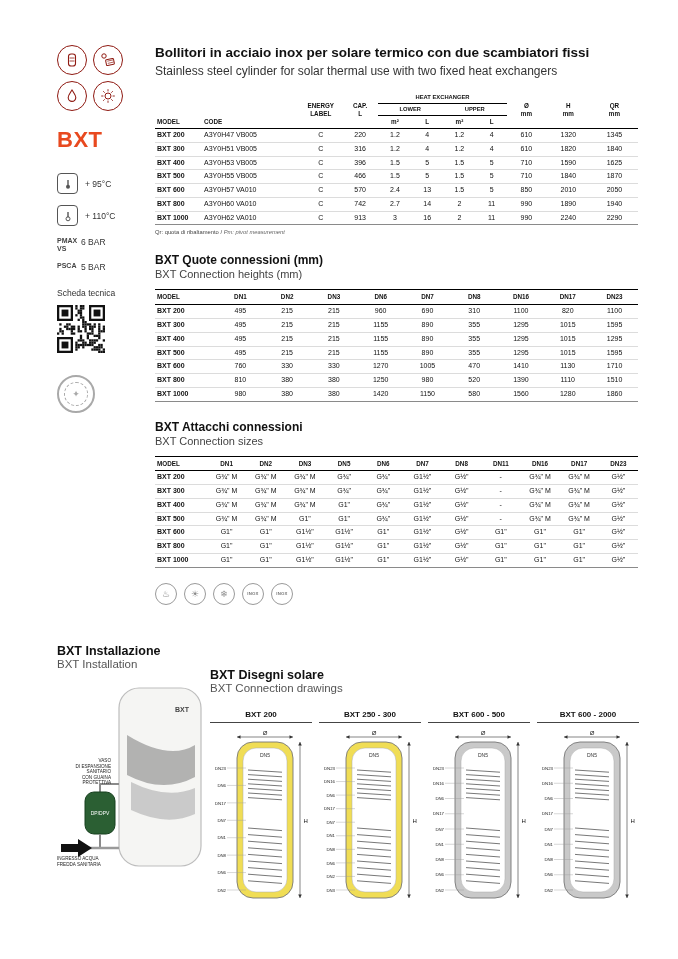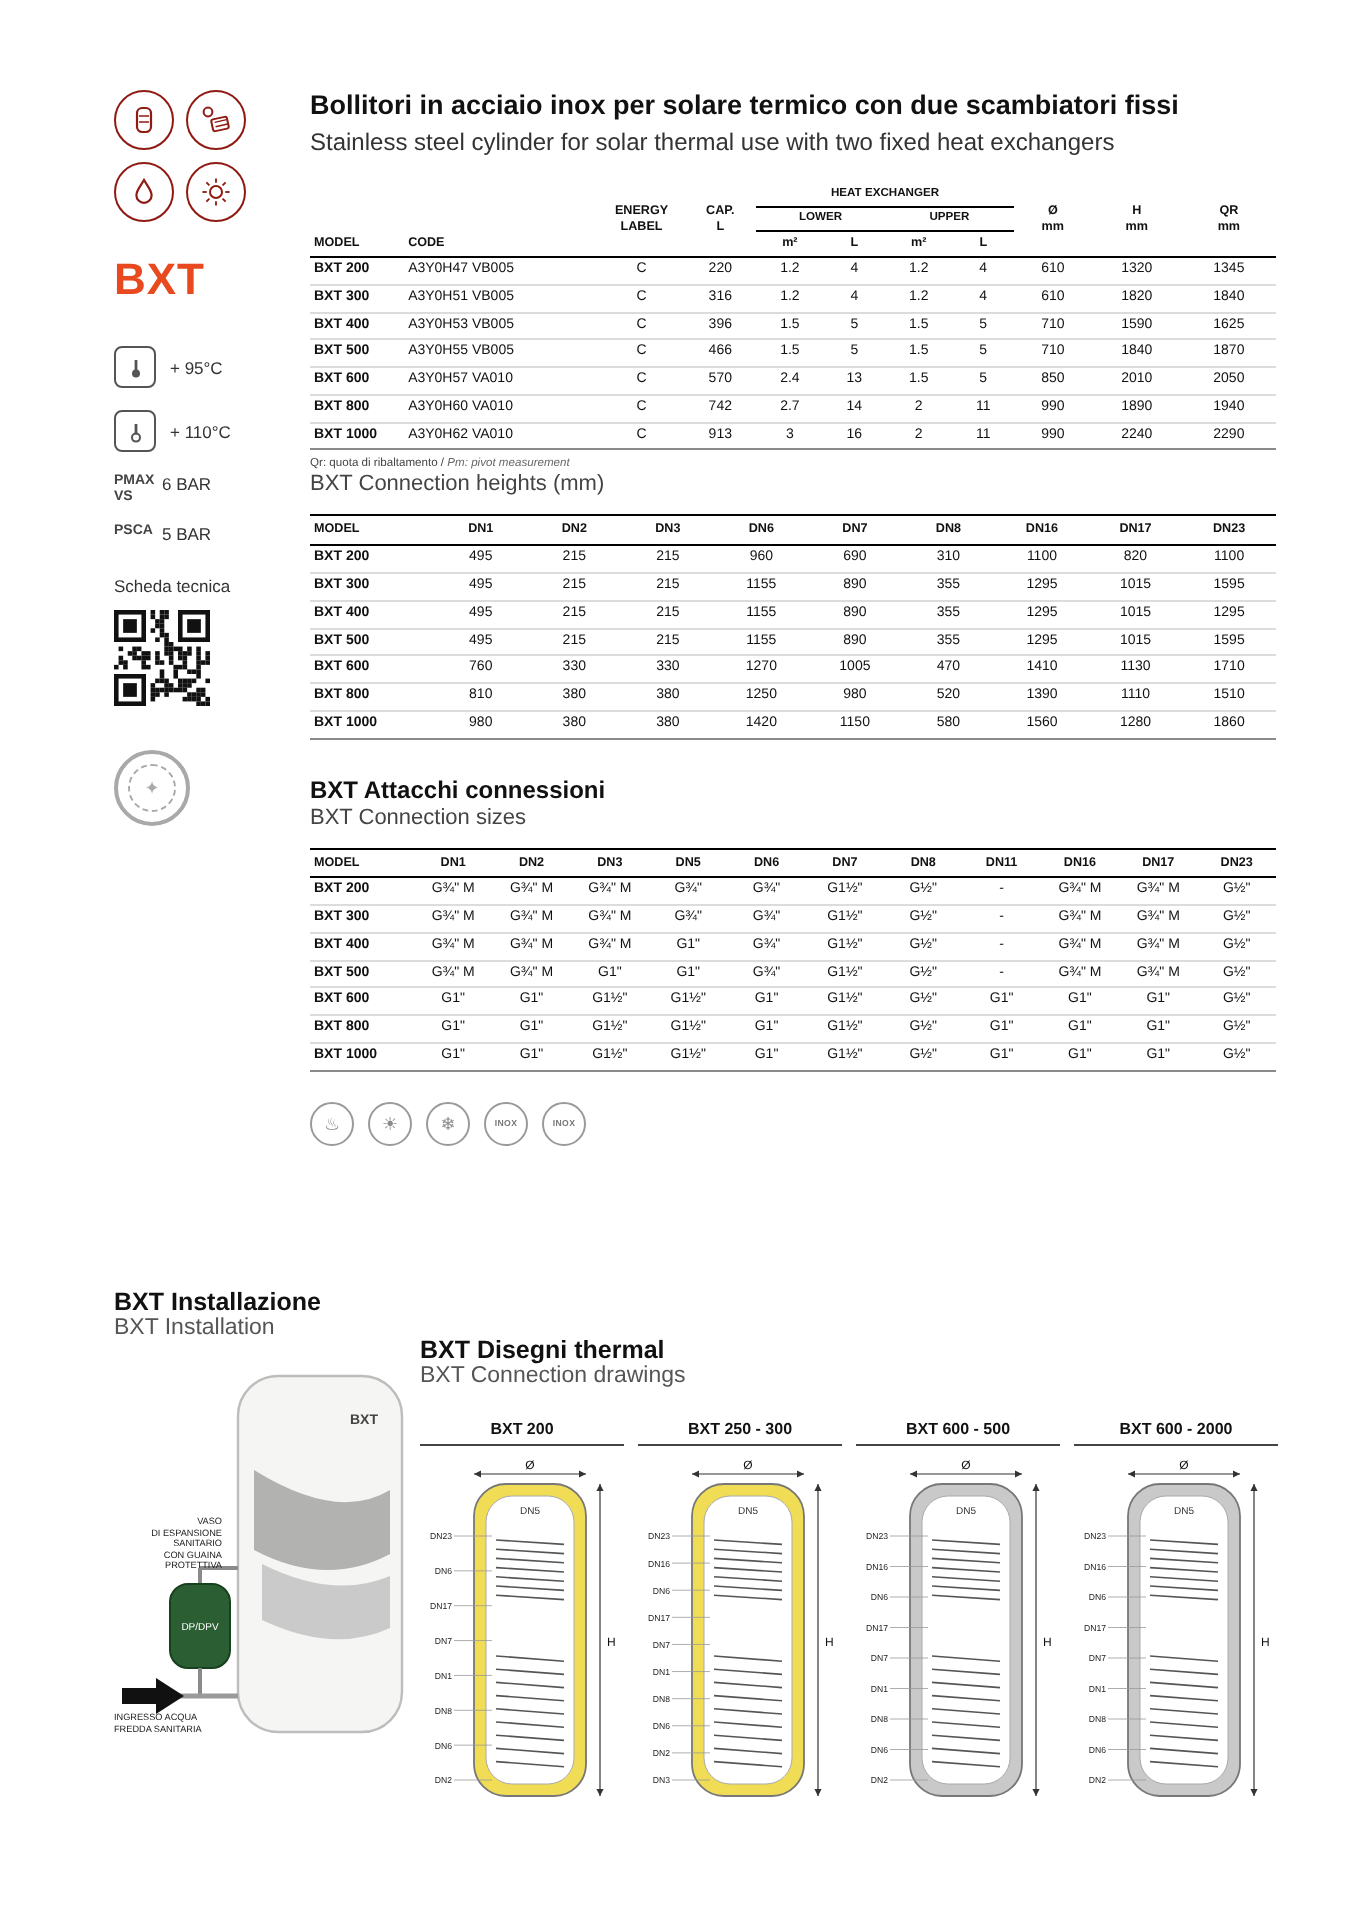--- a/index.html
+++ b/index.html
@@ -410,20 +410,21 @@
             <td>2240</td>
             <td>2290</td>
           </tr>
         </tbody>
     </table>
     <div class="note">
       <span>Qr: quota di ribaltamento /</span>
       <span class="en">Pm: pivot measurement</span>
     </div>
 
+    <div class="sec-title">BXT Quote connessioni (mm)</div>
     <div class="sec-sub">BXT Connection heights (mm)</div>
     <table class="t2">
       <colgroup>
           <col style="width:62px">
           <col>
           <col>
           <col>
           <col>
           <col>
           <col>
@@ -698,21 +699,21 @@
 DI ESPANSIONE
 SANITARIO
 CON GUAINA
 PROTETTIVA</div>
       <div class="diagram-label lbl-inlet">INGRESSO ACQUA
 FREDDA SANITARIA</div>
     </div>
   </div>
 
   <div class="drawings">
-    <div class="b-title">BXT Disegni thermal</div>
+    <div class="b-title">BXT Disegni solare</div>
     <div class="b-sub">BXT Connection drawings</div>
     <div class="draw-row">
       <div class="drawing">
         <div class="drawing-title">BXT 200</div>
         <div class="tank-wrap"><svg width="101" height="182" viewBox="0 0 101 182">
     <line x1="27" y1="9" x2="83" y2="9" stroke="#333" stroke-width="0.6"></line>
     <path d="M27 9 l3.5 -1.8 v3.6 z" fill="#333"></path>
               <path d="M83 9 l-3.5 -1.8 v3.6 z" fill="#333"></path>
     <text x="55" y="6.5" font-size="6" text-anchor="middle" fill="#111">Ø</text>
     <rect x="27" y="14" width="56" height="156" rx="16" fill="#f0dd55" stroke="#777" stroke-width="0.9"></rect>

